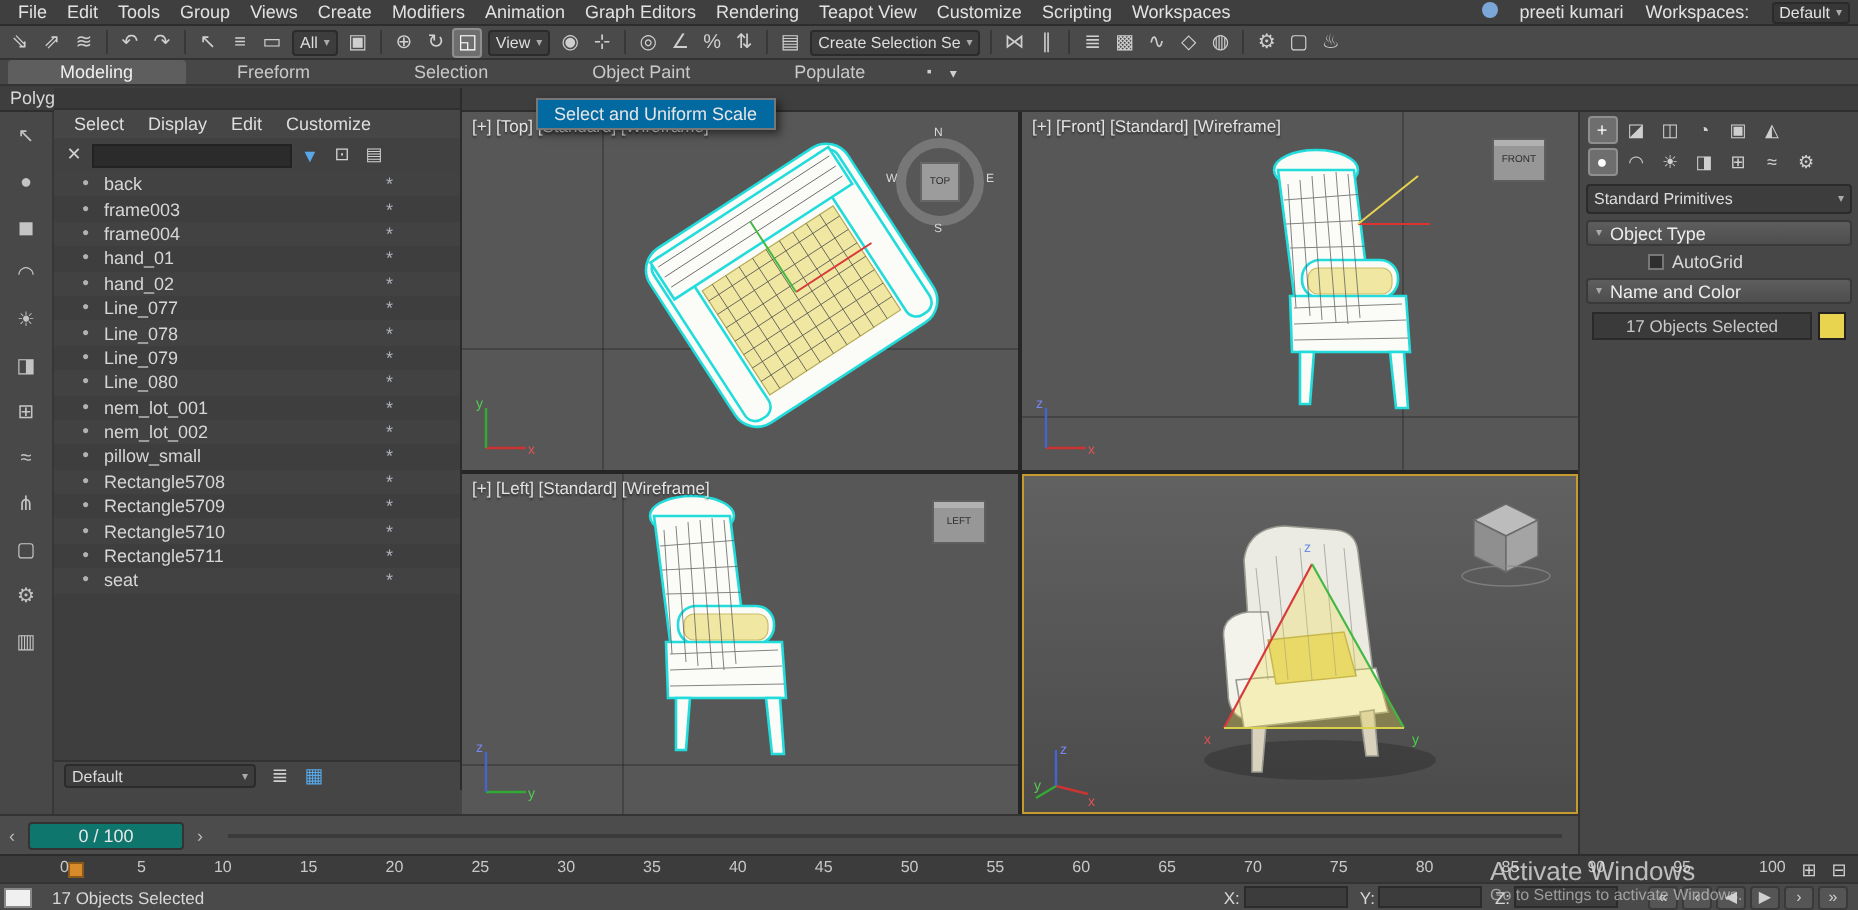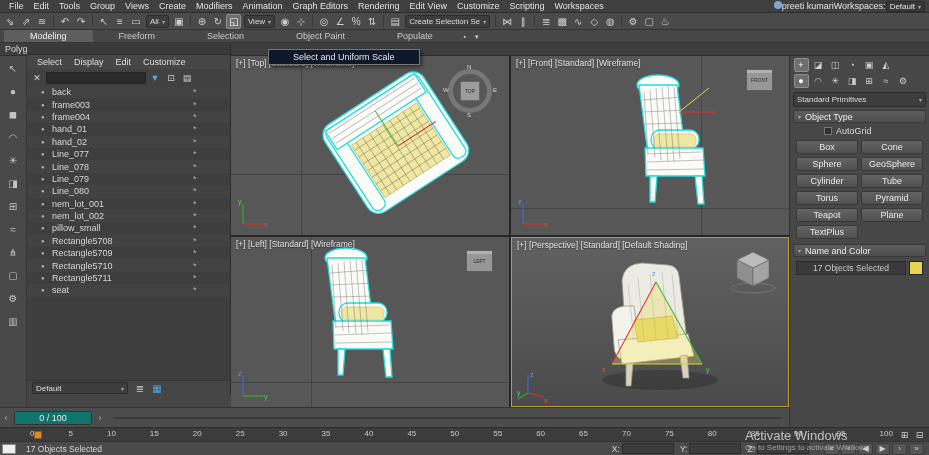--- a/index.html
+++ b/index.html
@@ -3,43 +3,43 @@
 <meta charset="utf-8">
 <style>
   *{box-sizing:border-box;margin:0;padding:0}
   html,body{background:#222}
   #root{position:relative;width:929px;height:455px;background:#454545;overflow:hidden;
         font-family:"Liberation Sans","DejaVu Sans",sans-serif;color:#ddd;-webkit-user-select:none}
   
   #menubar{position:absolute;left:0;top:0;width:929px;height:13px;background:#3f3f3f;
            border-bottom:1px solid #2d2d2d;display:flex;align-items:center;font-size:9px;color:#e2e2e2;padding-left:4px}
   .menu-item{padding:0 5px;white-space:nowrap;cursor:default}
-  #menubar .right{margin-left:auto;display:flex;align-items:flex-start;gap:0;padding-right:4px}
+  #menubar .right{margin-left:auto;display:flex;align-items:flex-start;gap:11px;padding-right:4px}
   .avatar{width:8px;height:8px;border-radius:50%;background:#7aa7d8;display:inline-block}
   .mini-dd{display:flex;align-items:center;height:11px;background:#373737;border:1px solid #2a2a2a;
            padding:0 3px;font-size:8px;gap:3px;border-radius:2px}
   .caret{font-size:6px;color:#aaa}
   
   #toolbar{position:absolute;left:0;top:13px;width:929px;height:17px;background:#4a4a4a;
            border-bottom:1px solid #333;display:flex;align-items:center;padding-left:2px}
   .icon{display:inline-flex;align-items:center;justify-content:center;width:15px;height:15px;
         font-size:10px;color:#cfcfcf;border-radius:2px;margin:0 .5px}
   .icon.active{background:#6e6e6e;border:1px solid #8f8f8f;color:#fff}
   .sep{width:1px;height:12px;background:#383838;margin:0 3px}
   .dd{display:flex;align-items:center;height:13px;background:#3d3d3d;border:1px solid #2b2b2b;
       color:#ddd;font-size:8px;padding:0 3px;border-radius:2px;margin:0 2px;gap:3px;white-space:nowrap}
   
   #ribbontabs{position:absolute;left:0;top:30px;width:929px;height:13px;background:#474747;
               border-bottom:1px solid #333;display:flex;align-items:flex-end;font-size:9px;padding-left:4px}
   .rtab{padding:1px 26px;color:#c9c9c9}
   .rtab.active{background:#5e5e5e;color:#f0f0f0;border-radius:2px 2px 0 0}
   #polyrow{position:absolute;left:0;top:43px;width:929px;height:13px;background:#3e3e3e;
            border-bottom:1px solid #2e2e2e;display:flex;align-items:center;font-size:9px;color:#d8d8d8;padding-left:5px;gap:4px}
-  #tooltip{position:absolute;left:268px;top:49px;background:#0f172a;border:1px solid #777;
-           padding:2px 24px;font-size:9px;color:#e6e6e6;z-index:60;box-shadow:2px 2px 4px rgba(0,0,0,.5);white-space:nowrap}
+  #tooltip{position:absolute;left:268px;top:49px;background:#0369a1;border:1px solid #777;
+           padding:2px 8px;font-size:9px;color:#e6e6e6;z-index:60;box-shadow:2px 2px 4px rgba(0,0,0,.5);white-space:nowrap}
   
   #leftstrip{position:absolute;left:0;top:56px;width:27px;height:351px;background:#484848;
              border-right:1px solid #373737;display:flex;flex-direction:column;align-items:center;padding-top:4px;gap:7px}
   #leftstrip .icon{width:17px;height:16px;font-size:10px;color:#c4c4c4}
   
   #explorer{position:absolute;left:27px;top:44px;width:204px;height:351px;background:#3e3e3e;border-right:1px solid #2b2b2b}
   #exp-title{height:11px;background:#393939;border-bottom:1px solid #303030}
   #exp-menus{height:14px;background:#464646;display:flex;align-items:center;font-size:9px;color:#dedede;padding-left:4px}
   #exp-menus span{padding:0 6px}
   #exp-search{height:17px;display:flex;align-items:center;gap:2px;padding:1px 3px;background:#414141}
@@ -127,21 +127,21 @@
     <span class="menu-item">File</span>
     <span class="menu-item">Edit</span>
     <span class="menu-item">Tools</span>
     <span class="menu-item">Group</span>
     <span class="menu-item">Views</span>
     <span class="menu-item">Create</span>
     <span class="menu-item">Modifiers</span>
     <span class="menu-item">Animation</span>
     <span class="menu-item">Graph Editors</span>
     <span class="menu-item">Rendering</span>
-    <span class="menu-item">Edit View</span>
+    <span class="menu-item">Teapot View</span>
     <span class="menu-item">Customize</span>
     <span class="menu-item">Scripting</span>
     <span class="menu-item">Workspaces</span>
     <div class="right">
       <span class="avatar"></span>
       <span>preeti kumari</span>
       <span>Workspaces:</span>
       <span class="mini-dd">
         <span>Default</span>
         <span class="caret">▾</span>
@@ -435,21 +435,20 @@
       <div class="vcube">LEFT</div>
       <svg class="tripod" width="34" height="34" viewBox="0 0 34 34">
         <line x1="8" y1="26" x2="28" y2="26" stroke="#33aa33" stroke-width="1.2"></line>
         <line x1="8" y1="26" x2="8" y2="6" stroke="#4466cc" stroke-width="1.2"></line>
         <text x="29" y="29" font-size="7" fill="#55cc55">y</text>
         <text x="3" y="6" font-size="7" fill="#7788ee">z</text>
       </svg>
     </div>
 
     <div class="vp persp">
-      <div class="vp-label">[+] [Perspective] [Standard] [Default Shading]</div>
       <svg width="190" height="160" viewBox="0 0 190 160" style="position:absolute;left:48px;top:10px">
         <ellipse cx="100" cy="132" rx="58" ry="10" fill="rgba(20,20,20,.28)"></ellipse>
         <g stroke="#9a9a92" stroke-width=".8" fill="#ebebe3">
           <path d="M62 32 Q64 16 82 15 L108 17 Q118 18 119 28 L126 84 127 96 70 100 64 62 Z"></path>
           <path d="M52 72 Q50 60 64 58 L74 58 80 104 64 112 Q54 110 54 98 Z" fill="#f3f3eb"></path>
           <path d="M58 92 L128 86 134 108 62 116 Z" fill="#f6f6ee"></path>
           <path d="M66 116 L73 115 71 138 66 138 Z" fill="#d9d2bd"></path>
           <path d="M120 108 L127 107 129 130 123 130 Z" fill="#d9d2bd"></path>
         </g>
         <path d="M74 72 L112 68 118 90 78 94 Z" fill="#e6d972" stroke="#b4a648" stroke-width=".7"></path>
@@ -503,33 +502,20 @@
       <span>Standard Primitives</span>
       <span class="caret" style="margin-left:auto">▾</span>
     </div>
     <div class="rollout">
       <span class="caret">▾</span>
       <span>Object Type</span>
     </div>
     <div id="autogrid">
       <span class="chk"></span>
       <span>AutoGrid</span>
-    </div>
-    <div id="obj-grid">
-      <div class="obtn">Box</div>
-      <div class="obtn">Cone</div>
-      <div class="obtn">Sphere</div>
-      <div class="obtn">GeoSphere</div>
-      <div class="obtn">Cylinder</div>
-      <div class="obtn">Tube</div>
-      <div class="obtn">Torus</div>
-      <div class="obtn">Pyramid</div>
-      <div class="obtn">Teapot</div>
-      <div class="obtn">Plane</div>
-      <div class="obtn">TextPlus</div>
     </div>
     <div class="rollout">
       <span class="caret">▾</span>
       <span>Name and Color</span>
     </div>
     <div id="namebox">
       <span class="nval">17 Objects Selected</span>
       <span class="swatch"></span>
     </div>
   </div>

